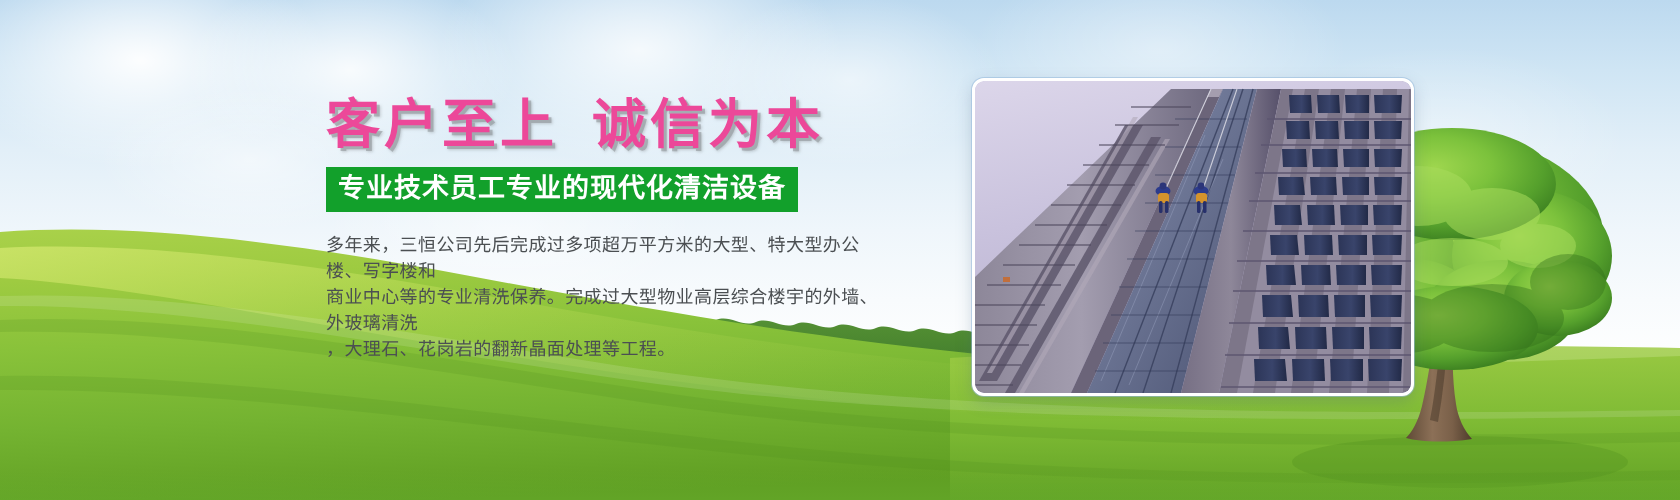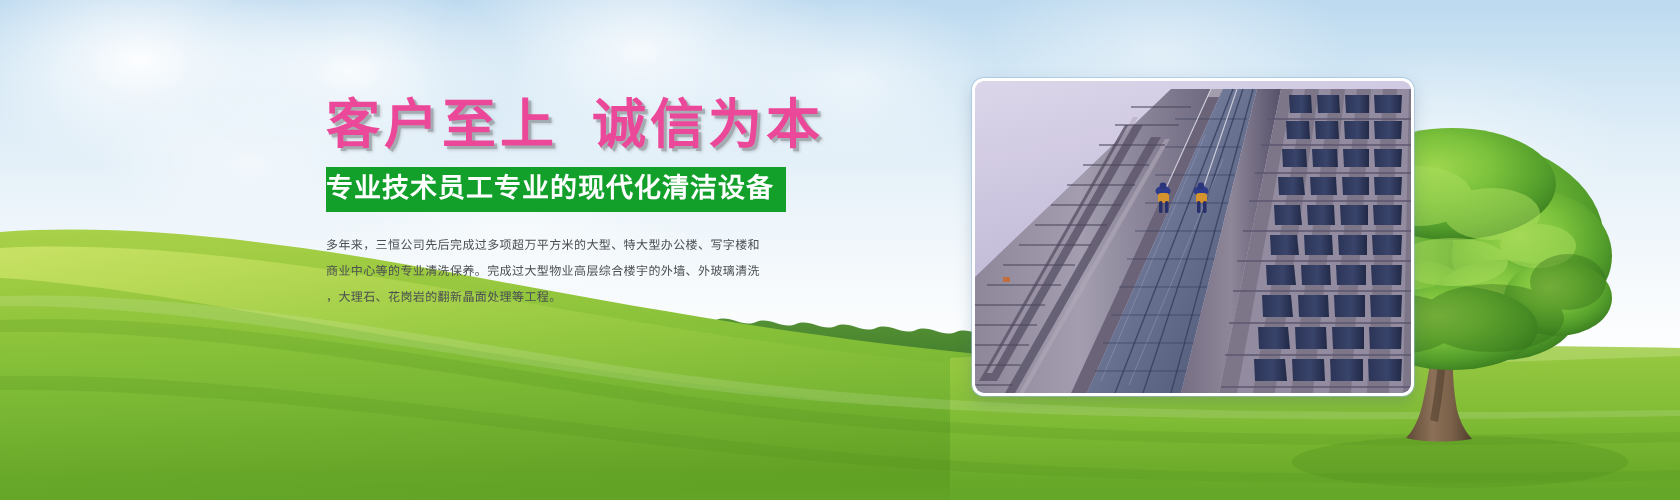--- a/index.html
+++ b/index.html
@@ -104,27 +104,27 @@
   .headline .gap { display:inline-block; width: 34px; }
 
   .subbar {
     display: inline-block;
     background: #12a02b;
     color: #ffffff;
     font-size: 27px;
     font-weight: 700;
     letter-spacing: 1px;
     line-height: 1;
-    padding: 8px 12px 10px 0;
+    padding: 8px 12px 10px 12px;
     white-space: nowrap;
     margin-bottom: 20px;
   }
 
   .body-copy {
-    font-size: 12px;
+    font-size: 18px;
     line-height: 26px;
     color: #4b4f52;
     letter-spacing: .4px;
     width: 566px;
     margin: 0 0 22px 0;
   }
   .body-copy p { margin: 0; }
 
   .hotline {
     font-family: "DejaVu Serif", "Liberation Serif", serif;

